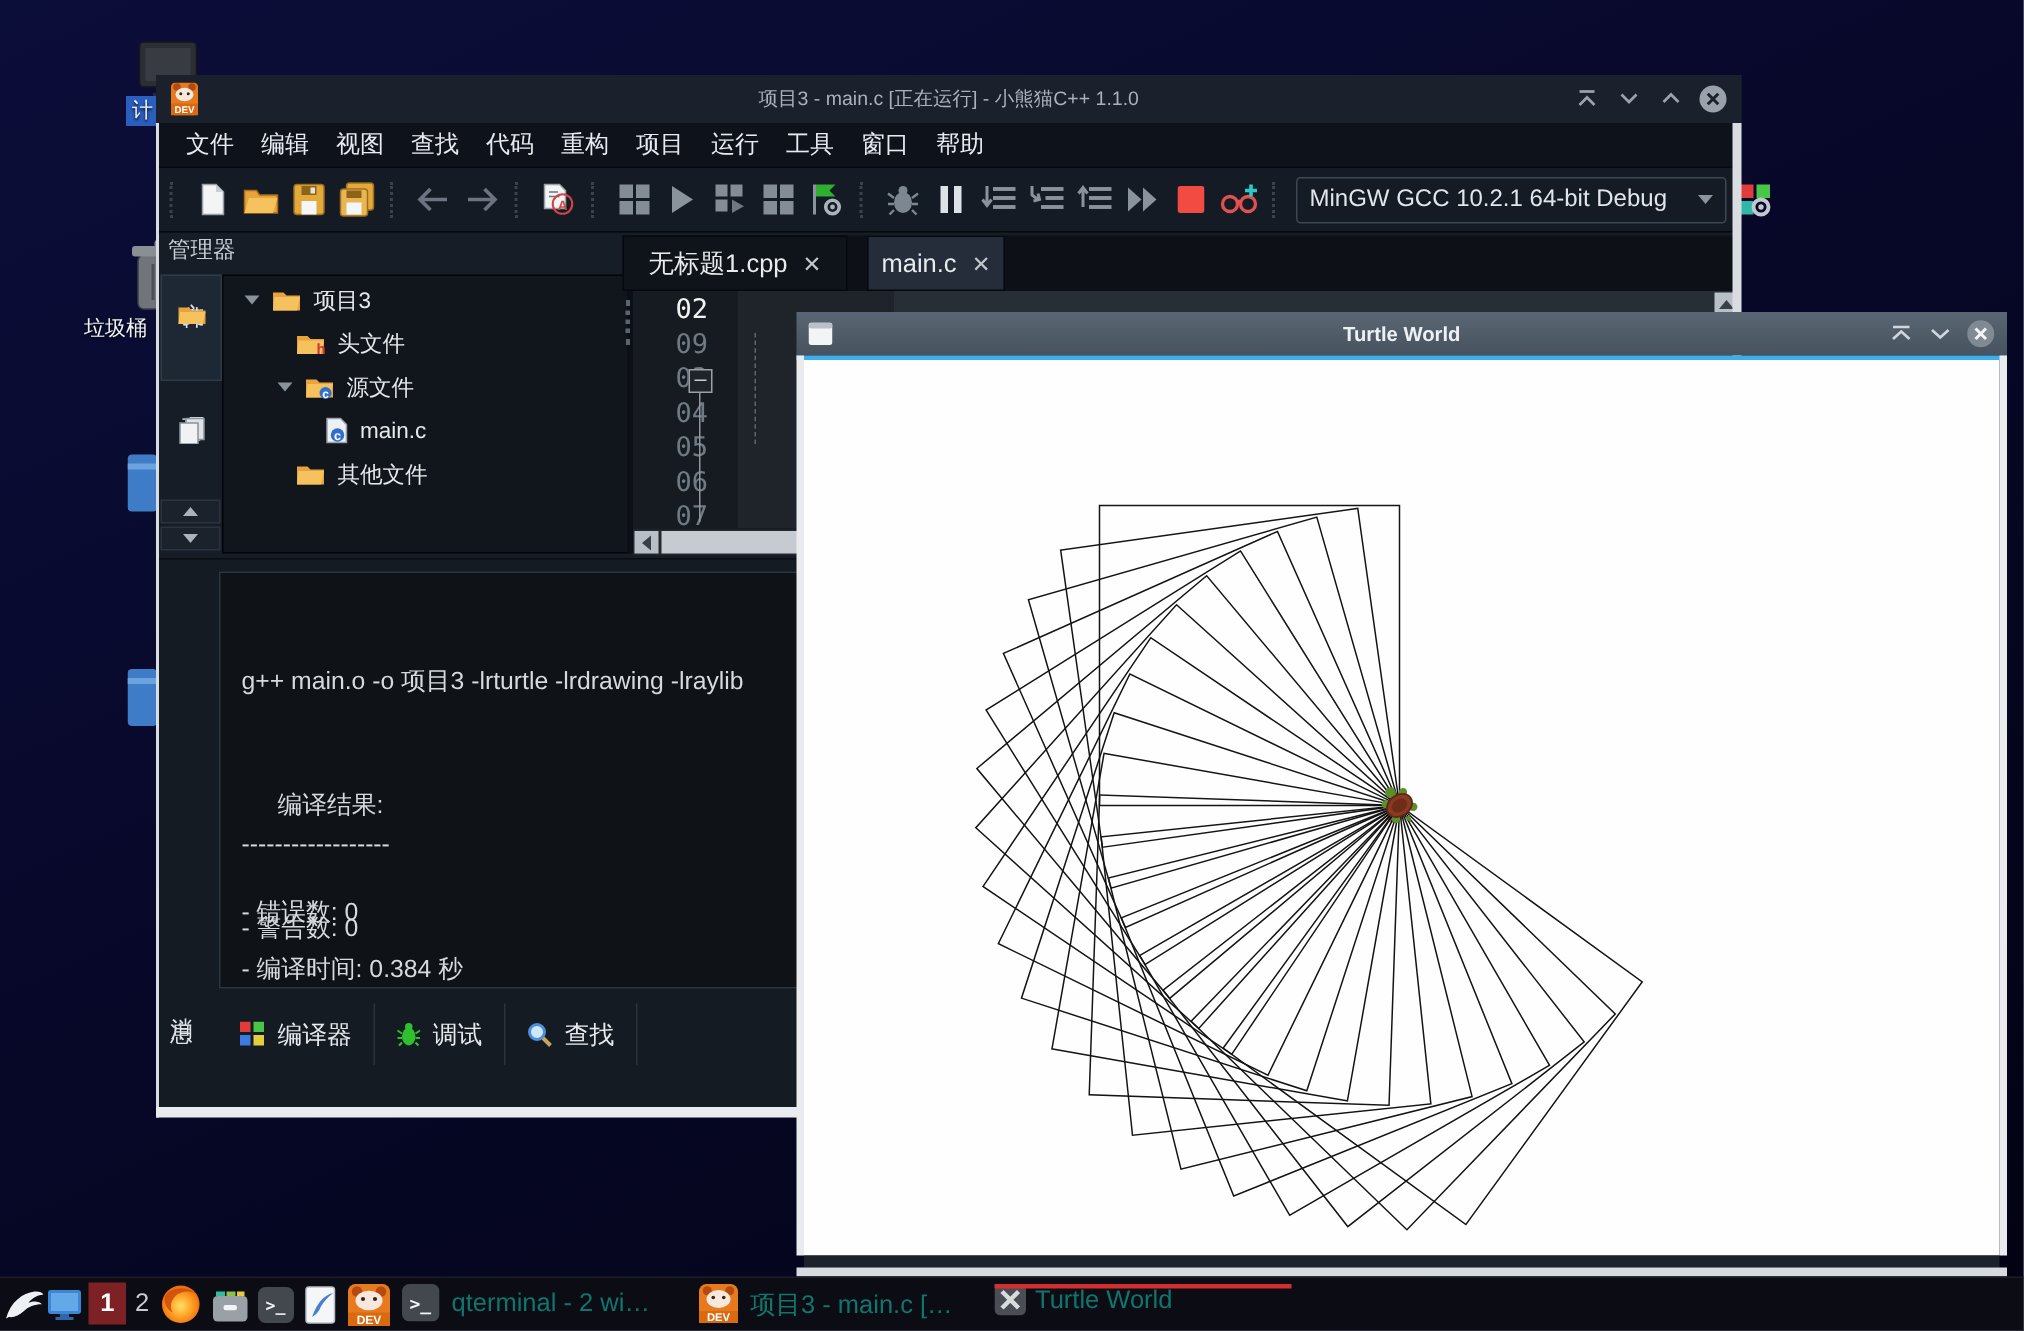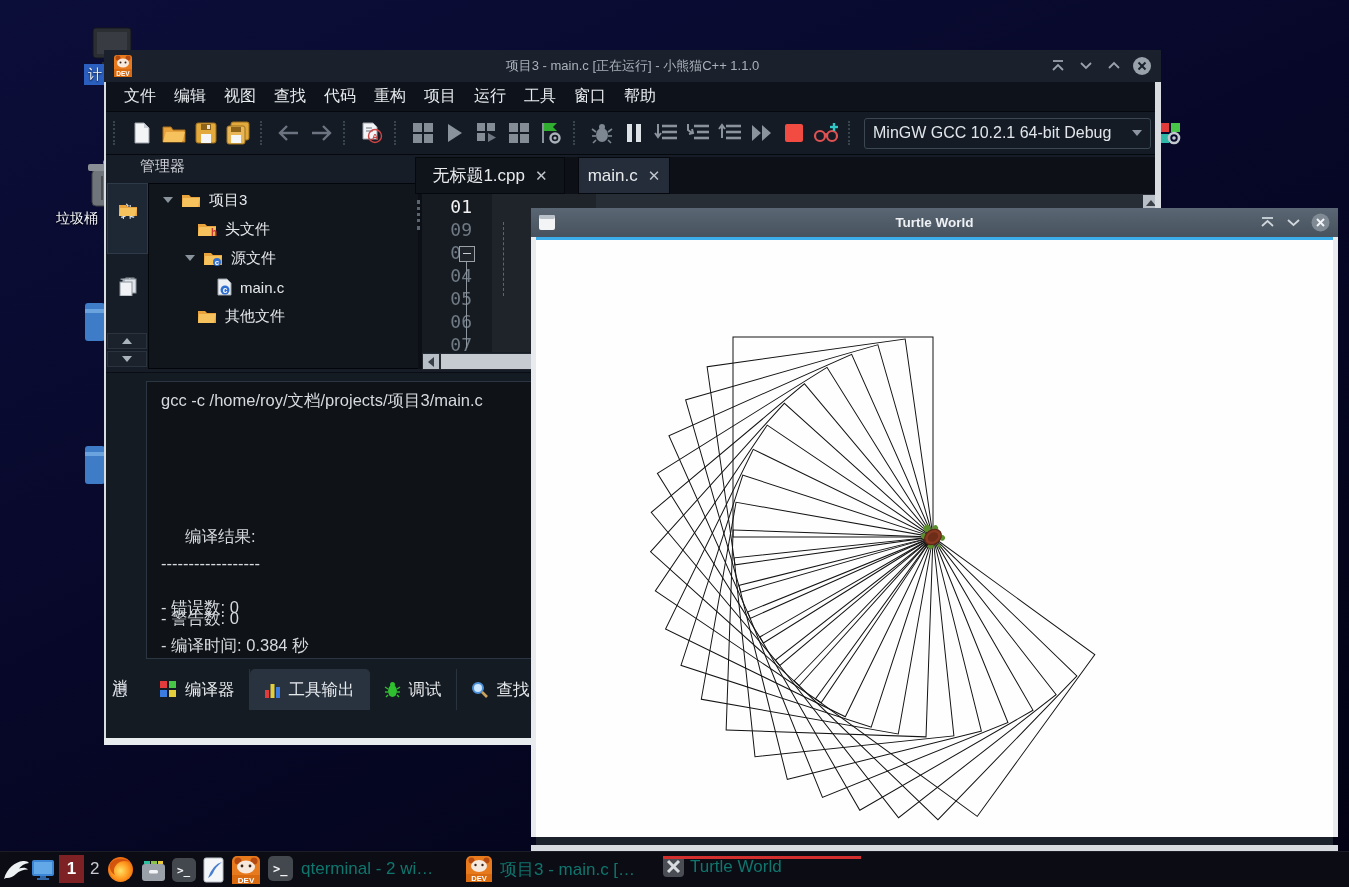--- a/index.html
+++ b/index.html
@@ -28,21 +28,21 @@
                display:flex;align-items:center;gap:6px;padding-left:6px;box-sizing:border-box;}
   .tbtn{width:26px;height:26px;display:flex;align-items:center;justify-content:center;flex:0 0 auto;}
   .tsep{width:5px;height:24px;border-left:2px dotted #39434e;margin:0 3px;flex:0 0 auto;}
   .tool-dropdown{width:306px;height:31px;background:#141b25;border:1px solid #3c4754;border-radius:3px;
                  display:flex;align-items:center;padding:0 8px;box-sizing:border-box;gap:21px;}
   .tool-dropdown span.val{color:#e2e6ea;font-size:16px;flex:1;white-space:nowrap;overflow:hidden;}
   .caret-down{width:0;height:0;border-left:5px solid transparent;border-right:5px solid transparent;
               border-top:6px solid #8b94a0;}
 
   
-  .mgr-header{left:8px;top:107px;color:#c9ced4;font-size:15px;margin-left:28px;}
+  .mgr-header{left:8px;top:107px;color:#c9ced4;font-size:15px;}
   .vtab{writing-mode:vertical-rl;text-orientation:upright;color:#dfe3e8;font-size:15px;letter-spacing:3px;}
   .side-tab{left:3px;width:41px;display:flex;flex-direction:column;align-items:center;gap:6px;padding-top:6px;box-sizing:border-box;}
   .side-tab.active{background:#1e2835;border:1px solid #2e3a48;}
   .tree-panel{left:44px;top:133px;width:271px;height:186px;background:#11161c;border:1px solid #02050a;box-sizing:border-box;}
   .tree-row{position:absolute;height:26px;display:flex;align-items:center;color:#e6e9ec;font-size:15px;gap:8px;}
   .tree-caret{width:0;height:0;border-left:5px solid transparent;border-right:5px solid transparent;
               border-top:6px solid #8a929b;}
   .scrollbtn{left:3px;width:40px;height:16px;background:#1b222c;border:1px solid #2a333e;
              display:flex;align-items:center;justify-content:center;box-sizing:border-box;}
   .tri-up{width:0;height:0;border-left:5px solid transparent;border-right:5px solid transparent;border-bottom:6px solid #aab2bb;}
@@ -432,21 +432,21 @@
   </div>
   <div class="abs ed-tab active" style="left:474px;width:92px;">
     <span>main.c</span>
     <span class="x">✕</span>
   </div>
 
   <div class="abs code-area">
     <div class="abs" style="left:174px;top:0px;width:563px;height:23px;background:#272e35;"></div>
   </div>
   <div class="abs gutter">
-    <div class="lnum cur" style="top:1px;">01</div>
+    <div class="lnum cur" style="top:1px;">02</div>
     <div class="lnum" style="top:24px;">09</div>
     <div class="lnum" style="top:47px;">03</div>
     <div class="lnum" style="top:70px;">04</div>
     <div class="lnum" style="top:93px;">05</div>
     <div class="lnum" style="top:116px;">06</div>
     <div class="lnum" style="top:139px;">07</div>
   </div>
   <div class="abs" style="left:355px;top:196px;width:14px;height:14px;border:1px solid #99a0a8;background:#1e242a;z-index:12;">
     <div style="position:absolute;left:3px;top:6px;width:8px;height:1px;background:#c8cdd3;"></div>
   </div>
@@ -471,44 +471,36 @@
   </div>
   <div class="abs" style="left:1039px;top:145px;width:15px;height:15px;background:#b9bfc7;display:flex;align-items:center;justify-content:center;">
     <span class="tri-up" style="border-bottom-color:#3a4046;"></span>
   </div>
 
   <div class="abs bottom-panel">
     <div class="abs" style="left:6px;top:286px;">
       <span class="vtab">消息</span>
     </div>
     <div class="abs out-box">
-      <div class="out-line" style="top:8px;">gcc -c /home/roy/文档/projects/项目3/main.c</div>
+      <div class="out-line" style="top:61px;">g++ main.o -o 项目3 -lrturtle -lrdrawing -lraylib</div>
       <div class="out-line" style="top:144px;margin-left:24px;">编译结果:</div>
       <div class="out-line" style="top:172px;">------------------</div>
       <div class="out-line" style="top:215px;">- 错误数: 0</div>
       <div class="out-line" style="top:226px;">- 警告数: 0</div>
       <div class="out-line" style="top:253px;">- 编译时间: 0.384 秒</div>
     </div>
     <div class="msg-tabs">
       <div class="msg-tab">
         <svg width="17" height="17">
             <rect x="0" y="0" width="7" height="7" fill="#e23b3b"></rect>
             <rect x="9" y="0" width="7" height="7" fill="#47c647"></rect>
             <rect x="0" y="9" width="7" height="7" fill="#3b7be2"></rect>
             <rect x="9" y="9" width="7" height="7" fill="#e2cf3b"></rect>
           </svg>
         <span>编译器</span>
-      </div>
-      <div class="msg-tab active">
-        <svg width="17" height="17">
-            <rect x="1" y="9" width="4" height="8" fill="#e23b3b"></rect>
-            <rect x="6.5" y="3" width="4" height="14" fill="#e2cf3b"></rect>
-            <rect x="12" y="6" width="4" height="11" fill="#3b7be2"></rect>
-          </svg>
-        <span>工具输出</span>
       </div>
       <div class="msg-tab">
         <svg width="17" height="17">
             <ellipse cx="8.5" cy="10" rx="4.5" ry="6" fill="#2fbf2f"></ellipse>
             <circle cx="8.5" cy="3.5" r="2.5" fill="#2fbf2f"></circle>
             <line x1="4" y1="8" x2="1" y2="6" stroke="#2fbf2f" stroke-width="1.4"></line>
             <line x1="13" y1="8" x2="16" y2="6" stroke="#2fbf2f" stroke-width="1.4"></line>
             <line x1="4" y1="11" x2="1" y2="11" stroke="#2fbf2f" stroke-width="1.4"></line>
             <line x1="13" y1="11" x2="16" y2="11" stroke="#2fbf2f" stroke-width="1.4"></line>
             <line x1="4" y1="14" x2="2" y2="16" stroke="#2fbf2f" stroke-width="1.4"></line>

